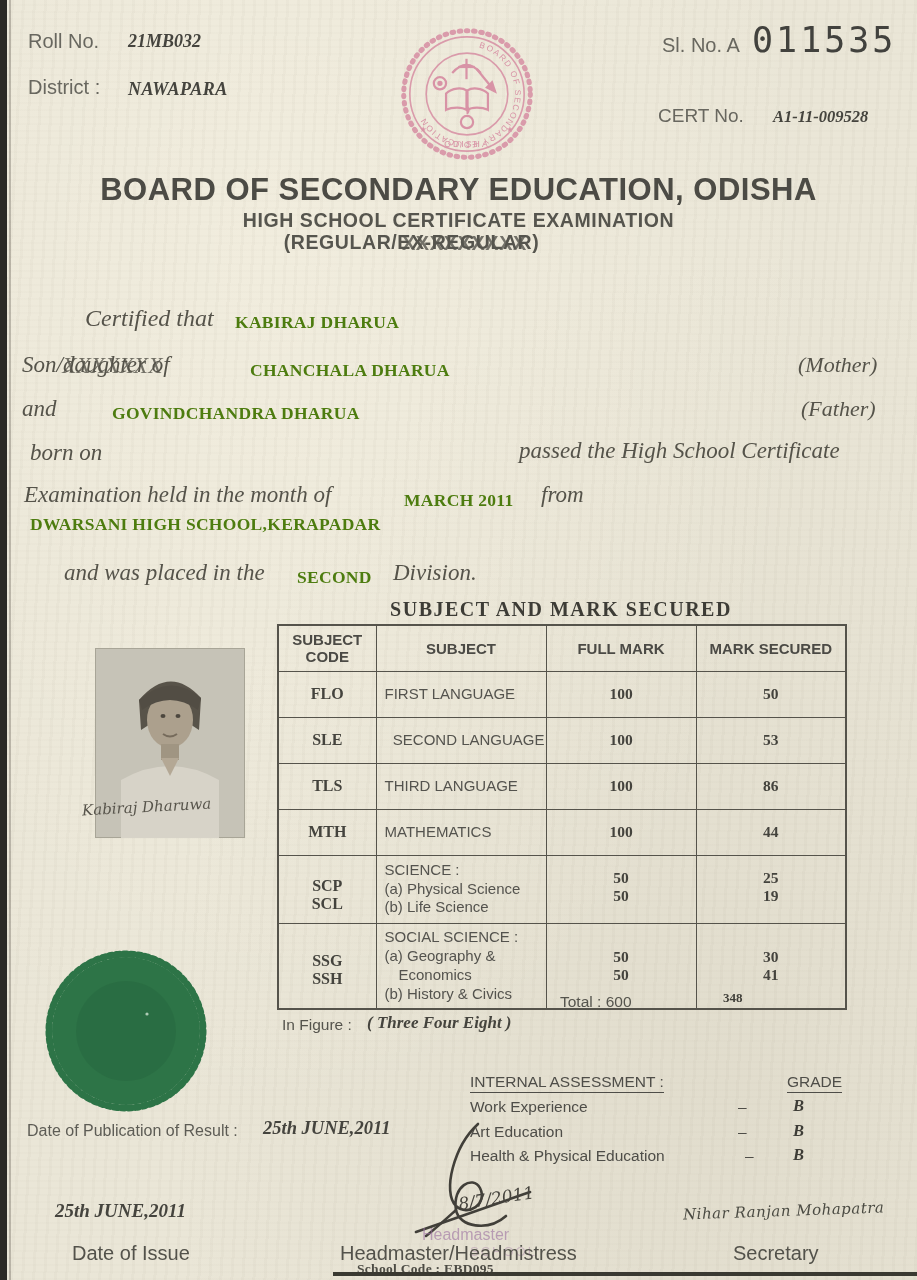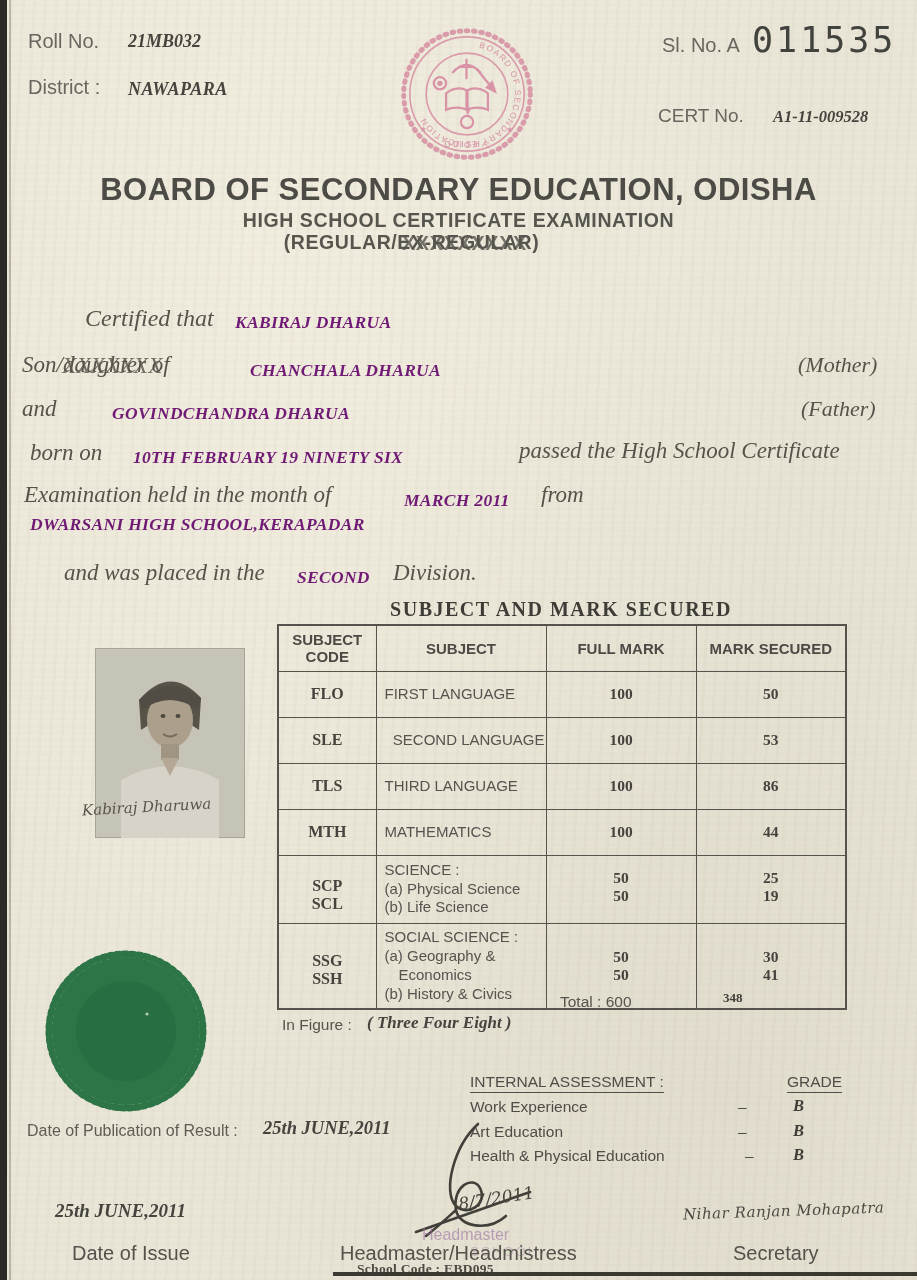--- a/index.html
+++ b/index.html
@@ -17,21 +17,21 @@
       radial-gradient(ellipse at 80% 85%, rgba(120,110,85,.08), rgba(0,0,0,0) 55%);
   }
   .edge-left{position:absolute;left:0;top:0;width:7px;height:1280px;background:#2b2a26;}
   .edge-left2{position:absolute;left:9px;top:0;width:2px;height:1280px;background:rgba(60,55,45,.28);}
   .bottom-line{position:absolute;left:333px;top:1272px;width:584px;height:4px;background:#3a3931;}
 
   .abs{position:absolute;}
   .lbl{color:#68675f;font-size:20px;}
   .serifbi{font-family:"Liberation Serif",serif;font-style:italic;font-weight:bold;color:#45443e;}
   .script{font-family:"Liberation Serif",serif;font-style:italic;color:#55534a;font-size:23px;}
-  .caps{font-family:"Liberation Serif",serif;font-style:italic;font-weight:bold;font-size:17.5px;color:#701a75;letter-spacing:.3px;}
+  .caps{font-family:"Liberation Serif",serif;font-weight:bold;font-size:17.5px;color:#4d7c0f;letter-spacing:.3px;}
 
   .title1{left:0;width:917px;top:172px;text-align:center;font-size:31px;font-weight:bold;letter-spacing:.5px;color:#4c4b45;}
   .title2{left:0;width:917px;top:209px;text-align:center;font-size:19.5px;font-weight:bold;letter-spacing:.6px;color:#56554e;}
   .title3{left:0;width:823px;top:231px;text-align:center;font-size:19.5px;font-weight:bold;letter-spacing:.6px;color:#56554e;}
 
   .struck{position:relative;display:inline-block;}
   .x-over{position:absolute;left:0;right:0;top:1px;text-align:center;opacity:.8;transform:scaleX(1.02);pointer-events:none;}
 
   
   .marks-title{left:277px;width:568px;top:598px;text-align:center;
@@ -129,21 +129,20 @@
 
   <div class="abs script" style="left:22px;top:352px;"><span>Son/</span><span class="struck"><span>daughter</span><span class="x-over">XXXXXXX</span></span><span> of</span></div>
   <div class="abs caps" style="left:250px;top:360px;">CHANCHALA DHARUA</div>
   <div class="abs script" style="left:798px;top:352px;font-size:22px;">(Mother)</div>
 
   <div class="abs script" style="left:22px;top:396px;">and</div>
   <div class="abs caps" style="left:112px;top:403px;">GOVINDCHANDRA DHARUA</div>
   <div class="abs script" style="left:801px;top:396px;font-size:22px;">(Father)</div>
 
   <div class="abs script" style="left:30px;top:440px;">born  on</div>
-  <div class="abs caps" style="left:133px;top:447px;">10TH FEBRUARY 19 NINETY SIX</div>
   <div class="abs script" style="left:519px;top:438px;">passed the High School Certificate</div>
 
   <div class="abs script" style="left:24px;top:482px;">Examination held in the month of</div>
   <div class="abs caps" style="left:404px;top:490px;">MARCH 2011</div>
   <div class="abs script" style="left:541px;top:482px;">from</div>
 
   <div class="abs caps" style="left:30px;top:514px;">DWARSANI HIGH SCHOOL,KERAPADAR</div>
 
   <div class="abs script" style="left:24px;top:560px;margin-left:40px;">and was placed in the</div>
   <div class="abs caps" style="left:297px;top:567px;">SECOND</div>

